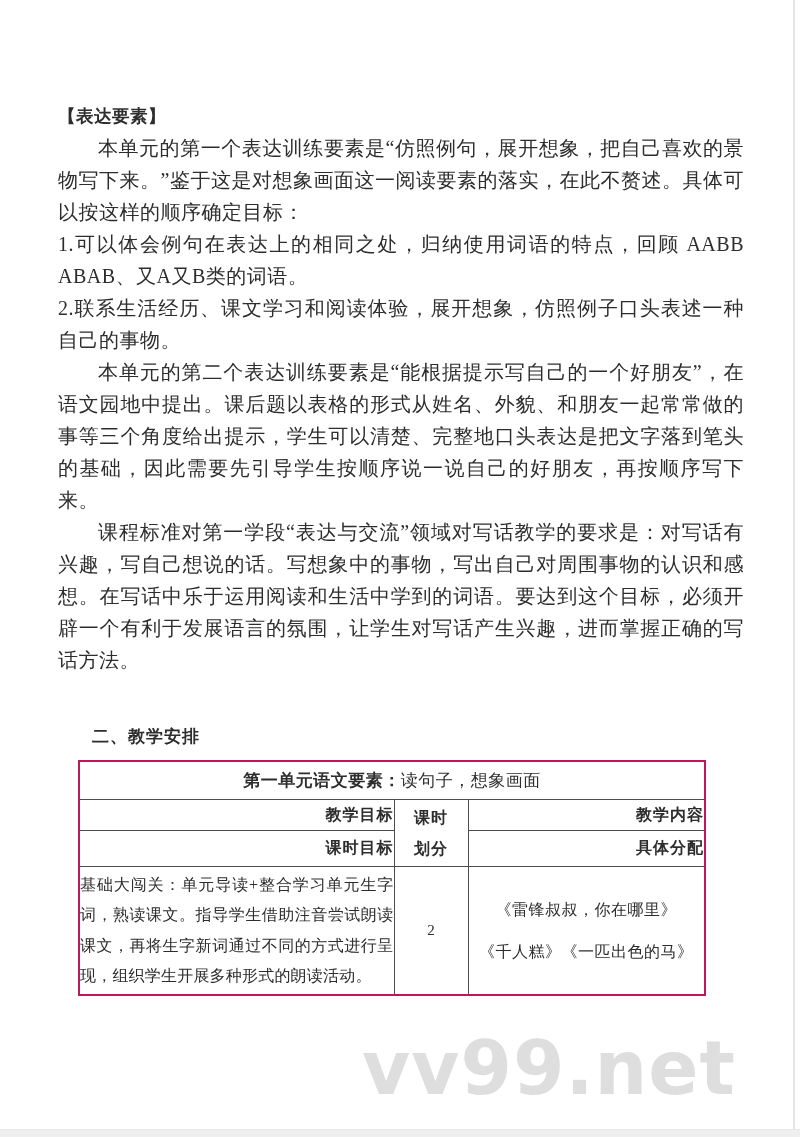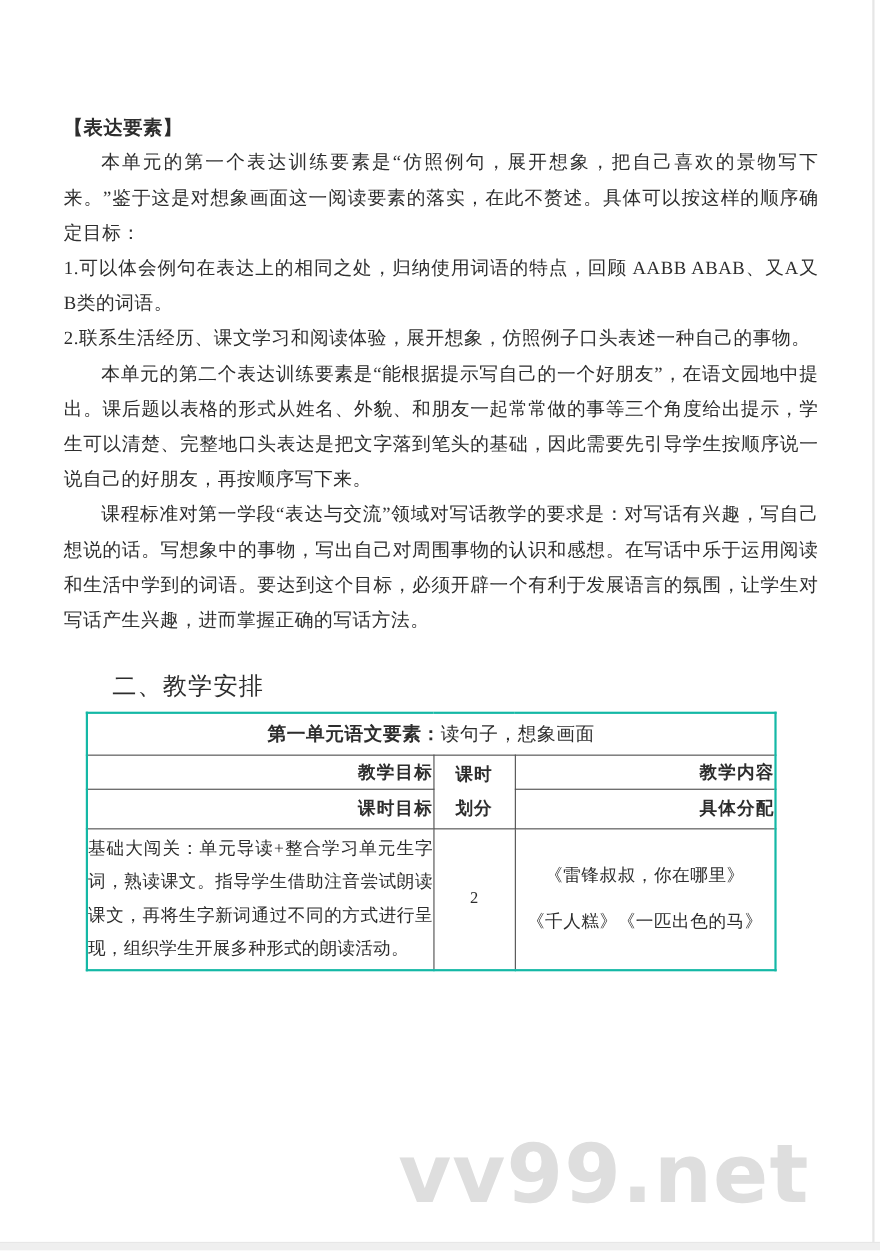--- a/index.html
+++ b/index.html
@@ -38,42 +38,42 @@
 
   .doc-title {
     font-weight: bold;
     font-size: 17.5px;
     line-height: 32px;
     letter-spacing: 0.5px;
   }
 
   .para {
     margin: 0;
-    font-size: 17px;
+    font-size: 20px;
     line-height: 32px;
     letter-spacing: 0.5px;
     text-align: justify;
     text-justify: inter-character;
   }
   .para.indent { text-indent: 2em; }
 
   .section-heading {
-    margin-top: 28px;
-    font-weight: normal;
-    font-size: 22px;
+    margin-top: 45px;
+    font-weight: bold;
+    font-size: 17px;
     line-height: 32px;
     letter-spacing: 1px;
     text-indent: 2em;
   }
 
   table.unit-table {
     margin: 7px 0 0 20px;
     width: 626px;
     border-collapse: collapse;
-    border: 2px solid #14b8a6;
+    border: 2px solid #be185d;
     table-layout: fixed;
     padding-left: 44px;
   }
   table.unit-table td {
     border: 1px solid #4c4c4c;
     background: transparent;
     padding: 0;
   }
   .col-goal    { width: 315px; }
   .col-hours   { width: 74px;  }

